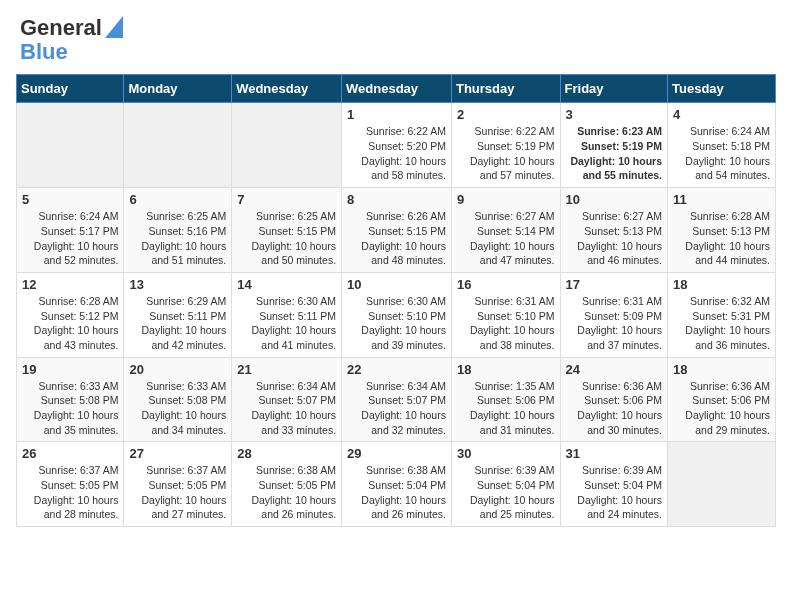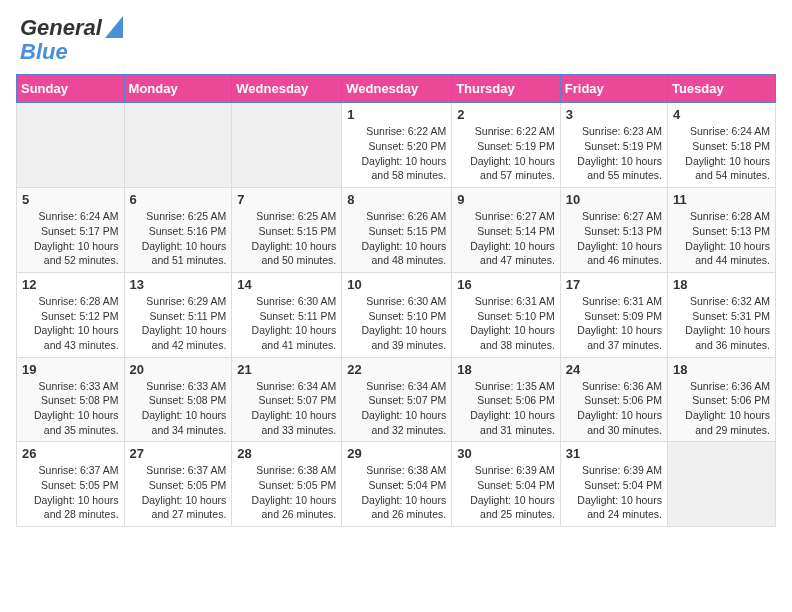--- a/index.html
+++ b/index.html
@@ -17,21 +17,20 @@
     }
     .logo {
       display: flex;
       align-items: center;
     }
     .logo-text {
       font-size: 22px;
       font-weight: bold;
       color: #333;
       line-height: 1.1;
-      font-style: italic;
     }
     .header-right {
       text-align: right;
     }
     .month-title {
       font-size: 36px;
       font-weight: bold;
       color: #333;
       line-height: 1.1;
     }
@@ -41,21 +40,21 @@
       font-weight: normal;
     }
     .calendar {
       width: 100%;
       border-collapse: collapse;
       padding: 0 8px;
       margin: 0 8px;
       width: calc(100% - 16px);
     }
     .calendar th {
-      background-color: #ec4899;
+      background-color: #0c4a6e;
       color: white;
       font-size: 13px;
       font-weight: bold;
       padding: 6px 4px;
       text-align: left;
       border: 1px solid #5580cc;
     }
     .calendar td {
       vertical-align: top;
       border: 1px solid #ddd;
@@ -140,21 +139,21 @@
           </td>
           <td>
             <div class="day-number">2</div>
             <div class="day-info" style="white-space: pre-line;">Sunrise: 6:22 AM
 Sunset: 5:19 PM
 Daylight: 10 hours
 and 57 minutes.</div>
           </td>
           <td>
             <div class="day-number">3</div>
-            <div class="day-info" style="white-space: pre-line;">Sunrise: 6:23 AM
+            <div class="day-info" style="white-space: pre-line; font-weight: bold;">Sunrise: 6:23 AM
 Sunset: 5:19 PM
 Daylight: 10 hours
 and 55 minutes.</div>
           </td>
           <td>
             <div class="day-number">4</div>
             <div class="day-info" style="white-space: pre-line;">Sunrise: 6:24 AM
 Sunset: 5:18 PM
 Daylight: 10 hours
 and 54 minutes.</div>

